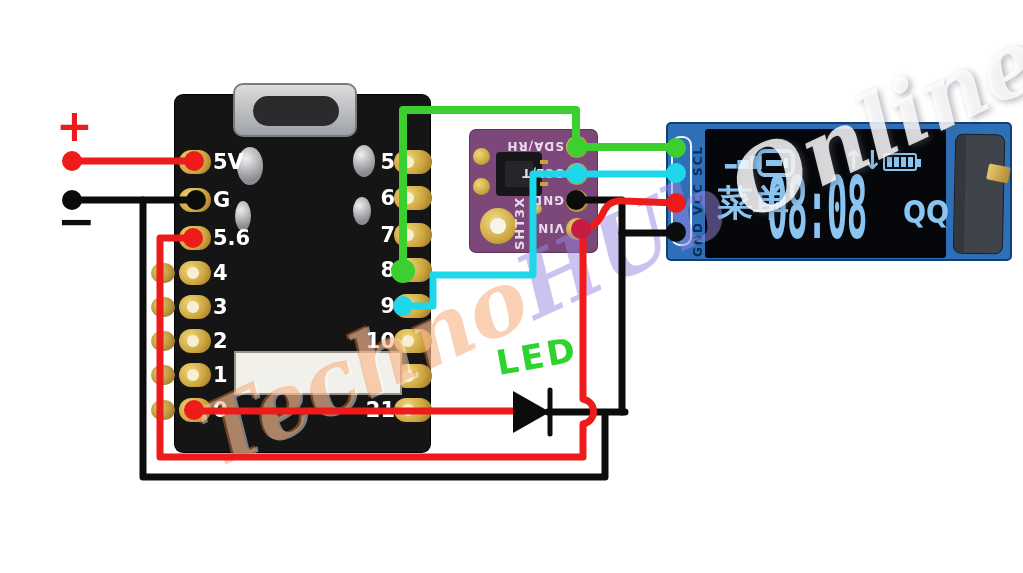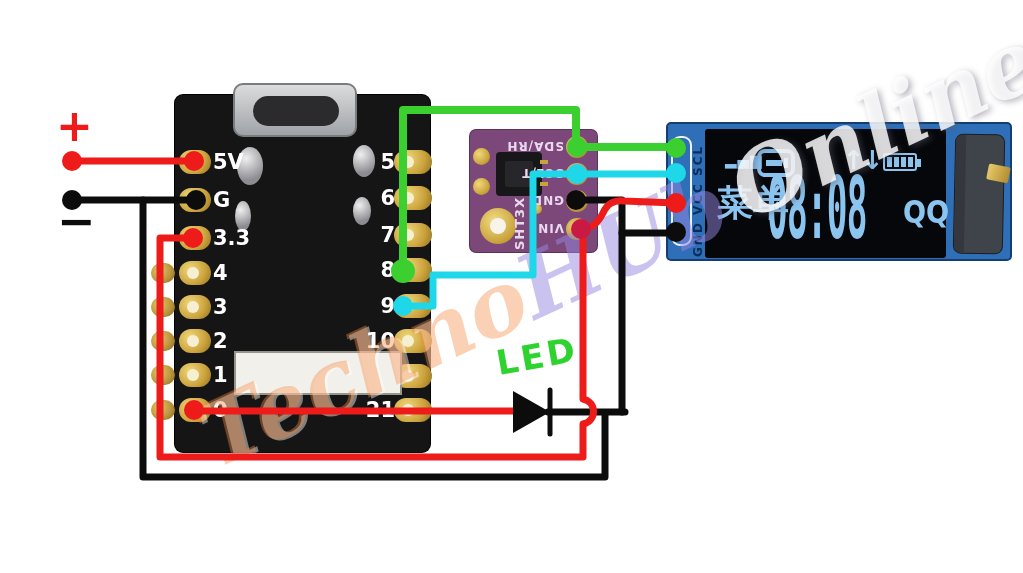--- a/index.html
+++ b/index.html
@@ -163,21 +163,21 @@
       </div>
     <div class="pad padR" style="top:269px;">
         <div class="hole"></div>
       </div>
     <div class="pad padR" style="top:303px;">
         <div class="hole"></div>
       </div>
 
     <div class="plabel L" style="top:55px;">5V</div>
     <div class="plabel L" style="top:93px;">G</div>
-    <div class="plabel L" style="top:131px;">3.3</div>
+    <div class="plabel L" style="top:131px;">5.6</div>
     <div class="plabel L" style="top:166px;">4</div>
     <div class="plabel L" style="top:200px;">3</div>
     <div class="plabel L" style="top:234px;">2</div>
     <div class="plabel L" style="top:268px;">1</div>
     <div class="plabel L" style="top:303px;">0</div>
 
     <div class="plabel R" style="top:55px;">5</div>
     <div class="plabel R" style="top:91px;">6</div>
     <div class="plabel R" style="top:128px;">7</div>
     <div class="plabel R" style="top:163px;">8</div>

